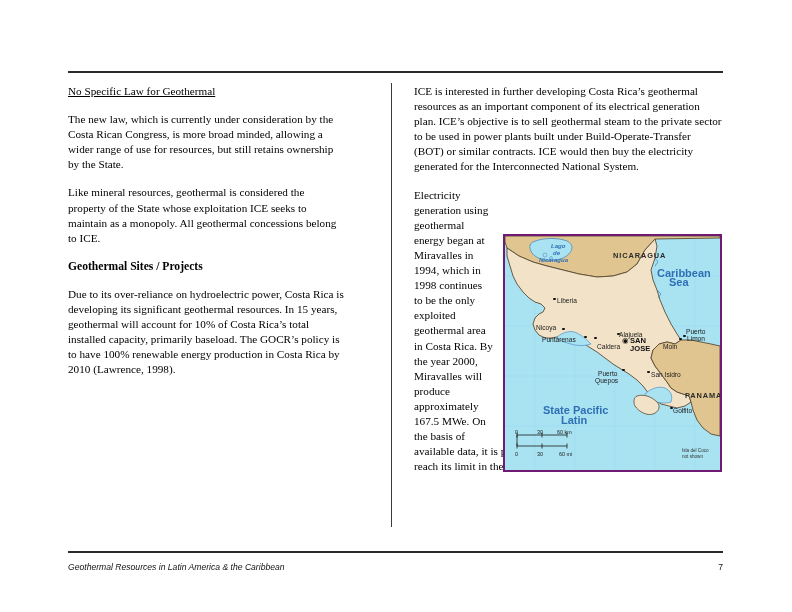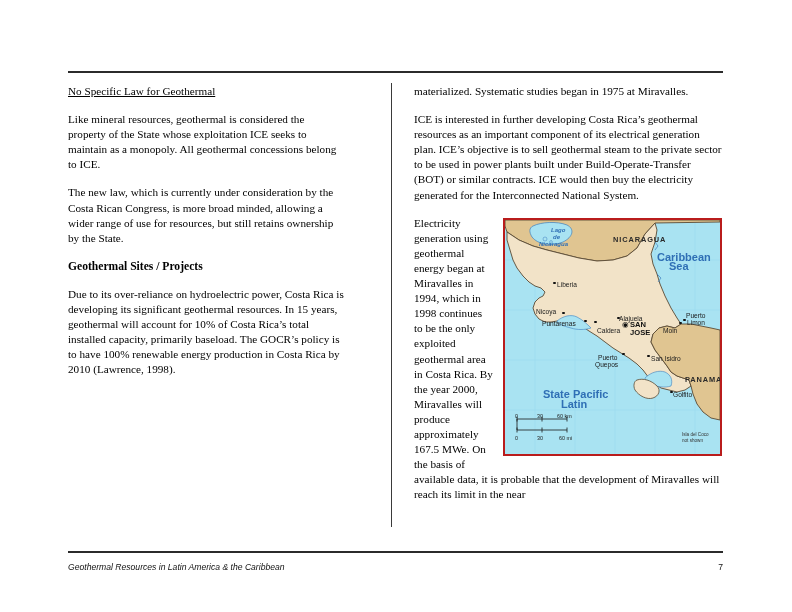--- a/index.html
+++ b/index.html
@@ -88,23 +88,24 @@
     margin: 2px 0 4px 10px;
     width: 219px;
     height: 238px;
   }
 
   .map-frame {
     position: relative;
     width: 219px;
     height: 238px;
     box-sizing: border-box;
-    border: 2px solid #b91c1c;
+    border: 2px solid #701a75;
     background: #fdba74;
     overflow: hidden;
+    margin-top: 44px;
   }
   .map-inner {
     position: absolute;
     left: 0; top: 0;
     width: 100%;
     height: 100%;
   }
   .map-label {
     position: absolute;
     font-family: "Liberation Sans", "DejaVu Sans", sans-serif;
@@ -180,28 +181,27 @@
 <body>
 
 <div class="page">
 
   <div class="rule-top"></div>
 
   <div class="col-divider"></div>
 
   <div class="col col-left">
     <div class="h-underline">No Specific Law for Geothermal</div>
+    <p>The new law, which is currently under consideration by the Costa Rican Congress, is more broad minded, allowing a wider range of use for resources, but still retains ownership by the State.</p>
     <p>Like mineral resources, geothermal is considered the property of the State whose exploitation ICE seeks to maintain as a monopoly.  All geothermal concessions belong to ICE.</p>
-    <p>The new law, which is currently under consideration by the Costa Rican Congress, is more broad minded, allowing a wider range of use for resources, but still retains ownership by the State.</p>
     <div class="h-bold">Geothermal Sites / Projects</div>
     <p>Due to its over-reliance on hydroelectric power, Costa Rica is developing its significant geothermal resources.  In 15 years, geothermal will account for 10% of Costa Rica’s total installed capacity, primarily baseload.  The GOCR’s policy is to have 100% renewable energy production in Costa Rica by 2010 (Lawrence, 1998).</p>
   </div>
 
   <div class="col col-right">
-    <p>materialized.  Systematic studies began in 1975 at Miravalles.</p>
     <p>ICE is interested in further developing Costa Rica’s geothermal resources as an important component of its electrical generation plan.  ICE’s objective is to sell geothermal steam to the private sector to be used in power plants built under Build-Operate-Transfer (BOT) or similar contracts.  ICE would then buy the electricity generated for the Interconnected National System.</p>
 
     <div class="map-float">
       <div class="map-frame">
         <svg class="map-inner" viewBox="0 0 215 234" preserveAspectRatio="none">
 
           <rect x="0" y="0" width="215" height="234" fill="#a9e3f2"></rect>
 
           <g stroke="#8fd3e8" stroke-width="0.5" opacity="0.7">
             <line x1="30" y1="0" x2="30" y2="234"></line>

